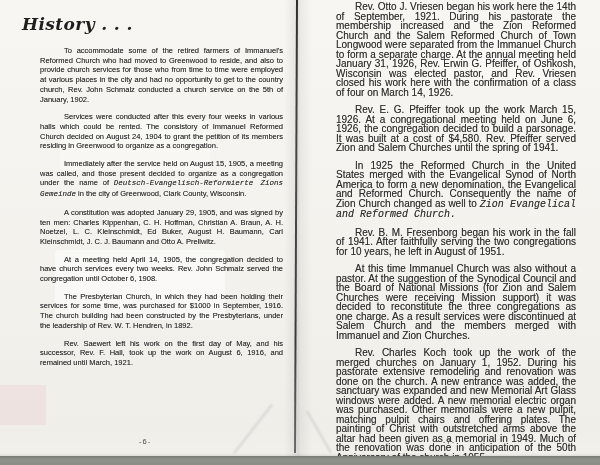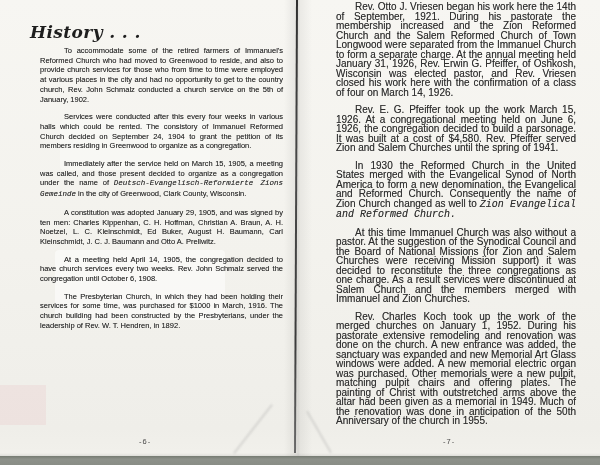--- a/index.html
+++ b/index.html
@@ -18,21 +18,21 @@
   
   .artifact { position: absolute; pointer-events: none; }
   .a1 { left: 55px; top: 250px; width: 170px; height: 70px; background: rgba(255,255,255,0.5); border-radius: 4px; }
   .a2 { left: 60px; top: 120px; width: 150px; height: 50px; background: rgba(255,255,255,0.35); border-radius: 4px; }
   .a3 { left: 0px; top: 385px; width: 46px; height: 40px; background: rgba(233,196,196,0.28); }
   .a4 { left: 430px; top: 40px; width: 140px; height: 40px; background: rgba(255,255,255,0.3); border-radius: 6px; }
 
   .heading {
     position: absolute;
     left: 18px; top: 10px;
-    margin: 12px;
+    margin: 4px;
     font-family: "DejaVu Serif", serif;
     font-style: italic;
     font-weight: bold;
     font-size: 17px;
     letter-spacing: 0.4px;
     color: #1e1e1e;
   }
   .column {
     position: absolute;
     text-align: justify;
@@ -94,34 +94,36 @@
 
   <div class="artifact a1"></div>
   <div class="artifact a2"></div>
   <div class="artifact a3"></div>
   <div class="artifact a4"></div>
 
   <div>
     <h1 class="heading">History . . .</h1>
     <div class="column col-left">
         <p class="para"><span>To accommodate some of the retired farmers of Immanuel's Reformed Church who had moved to Greenwood to reside, and also to provide church services for those who from time to time were employed at various places in the city and had no opportunity to get to the country church, Rev. John Schmalz conducted a church service on the 5th of January, 1902.</span></p>
-        <p class="para"><span>Services were conducted after this every four weeks in various halls which could be rented. The consistory of Immanuel Reformed Church decided on September 24, 1904 to grant the petition of its members residing in Greenwood to organize as a congregation.</span></p>
-        <p class="para"><span>Immediately after the service held on March 15, 1905, a meeting was called, and those present decided to organize as a congregation under the name of </span><span class="it">Deutsch-Evangelisch-Reformierte Zions Gemeinde</span><span> in the city of Greenwood, Clark County, Wisconsin.</span></p>
+        <p class="para"><span>Services were conducted after this every four weeks in various halls which could be rented. The consistory of Immanuel Reformed Church decided on August 24, 1904 to grant the petition of its members residing in Greenwood to organize as a congregation.</span></p>
+        <p class="para"><span>Immediately after the service held on August 15, 1905, a meeting was called, and those present decided to organize as a congregation under the name of </span><span class="it">Deutsch-Evangelisch-Reformierte Zions Gemeinde</span><span> in the city of Greenwood, Clark County, Wisconsin.</span></p>
         <p class="para"><span>A constitution was adopted January 29, 1905, and was signed by ten men: Charles Kippenhan, C. H. Hoffman, Christian A. Braun, A. H. Noetzel, L. C. Kleinschmidt, Ed Buker, August H. Baumann, Carl Kleinschmidt, J. C. J. Baumann and Otto A. Prellwitz.</span></p>
         <p class="para"><span>At a meeting held April 14, 1905, the congregation decided to have church services every two weeks. Rev. John Schmalz served the congregation until October 6, 1908.</span></p>
-        <p class="para"><span>The Presbyterian Church, in which they had been holding their services for some time, was purchased for $1000 in March, 1916. The church building had been constructed by the Presbyterians, under the leadership of Rev. W. T. Hendren, in 1892.</span></p>
+        <p class="para"><span>The Presbyterian Church, in which they had been holding their services for some time, was purchased for $1000 in September, 1916. The church building had been constructed by the Presbyterians, under the leadership of Rev. W. T. Hendren, in 1892.</span></p>
+        <p class="para"><span>Rev. Saewert left his work on the first day of May, and his successor, Rev. F. Hall, took up the work on August 6, 1916, and remained until March, 1921.</span></p>
       </div>
     <div class="pagenum pn-left">-6-</div>
   </div>
 
   <div>
     <div class="column col-right">
         <p class="para"><span>Rev. Otto J. Vriesen began his work here the 14th of September, 1921. During his pastorate the membership increased and the Zion Reformed Church and the Salem Reformed Church of Town Longwood were separated from the Immanuel Church to form a separate charge. At the annual meeting held January 31, 1926, Rev. Erwin G. Pfeiffer, of Oshkosh, Wisconsin was elected pastor, and Rev. Vriesen closed his work here with the confirmation of a class of four on March 14, 1926.</span></p>
         <p class="para"><span>Rev. E. G. Pfeiffer took up the work March 15, 1926. At a congregational meeting held on June 6, 1926, the congregation decided to build a parsonage. It was built at a cost of $4,580. Rev. Pfeiffer served Zion and Salem Churches until the spring of 1941.</span></p>
-        <p class="para"><span>In 1930 the Reformed Church in the United States merged with the Evangelical Synod of North America to form a new denomination, the Evangelical and Reformed Church. Consequently the name of Zion Church changed as well to </span><span class="it">Zion Evangelical and Reformed Church.</span></p>
+        <p class="para"><span>In 1925 the Reformed Church in the United States merged with the Evangelical Synod of North America to form a new denomination, the Evangelical and Reformed Church. Consequently the name of Zion Church changed as well to </span><span class="it">Zion Evangelical and Reformed Church.</span></p>
+        <p class="para"><span>Rev. B. M. Fresenborg began his work in the fall of 1941. After faithfully serving the two congregations for 10 years, he left in August of 1951.</span></p>
         <p class="para"><span>At this time Immanuel Church was also without a pastor. At the suggestion of the Synodical Council and the Board of National Missions (for Zion and Salem Churches were receiving Mission support) it was decided to reconstitute the three congregations as one charge. As a result services were discontinued at Salem Church and the members merged with Immanuel and Zion Churches.</span></p>
         <p class="para"><span>Rev. Charles Koch took up the work of the merged churches on January 1, 1952. During his pastorate extensive remodeling and renovation was done on the church. A new entrance was added, the sanctuary was expanded and new Memorial Art Glass windows were added. A new memorial electric organ was purchased. Other memorials were a new pulpit, matching pulpit chairs and offering plates. The painting of Christ with outstretched arms above the altar had been given as a memorial in 1949. Much of the renovation was done in anticipation of the 50th Anniversary of the church in 1955.</span></p>
       </div>
     <div class="pagenum pn-right">-7-</div>
   </div>
 
   <div class="gutter-shadow"></div>
   <div class="gutter-line"></div>
   <div class="crease c1"></div>
   <div class="crease c2"></div>

